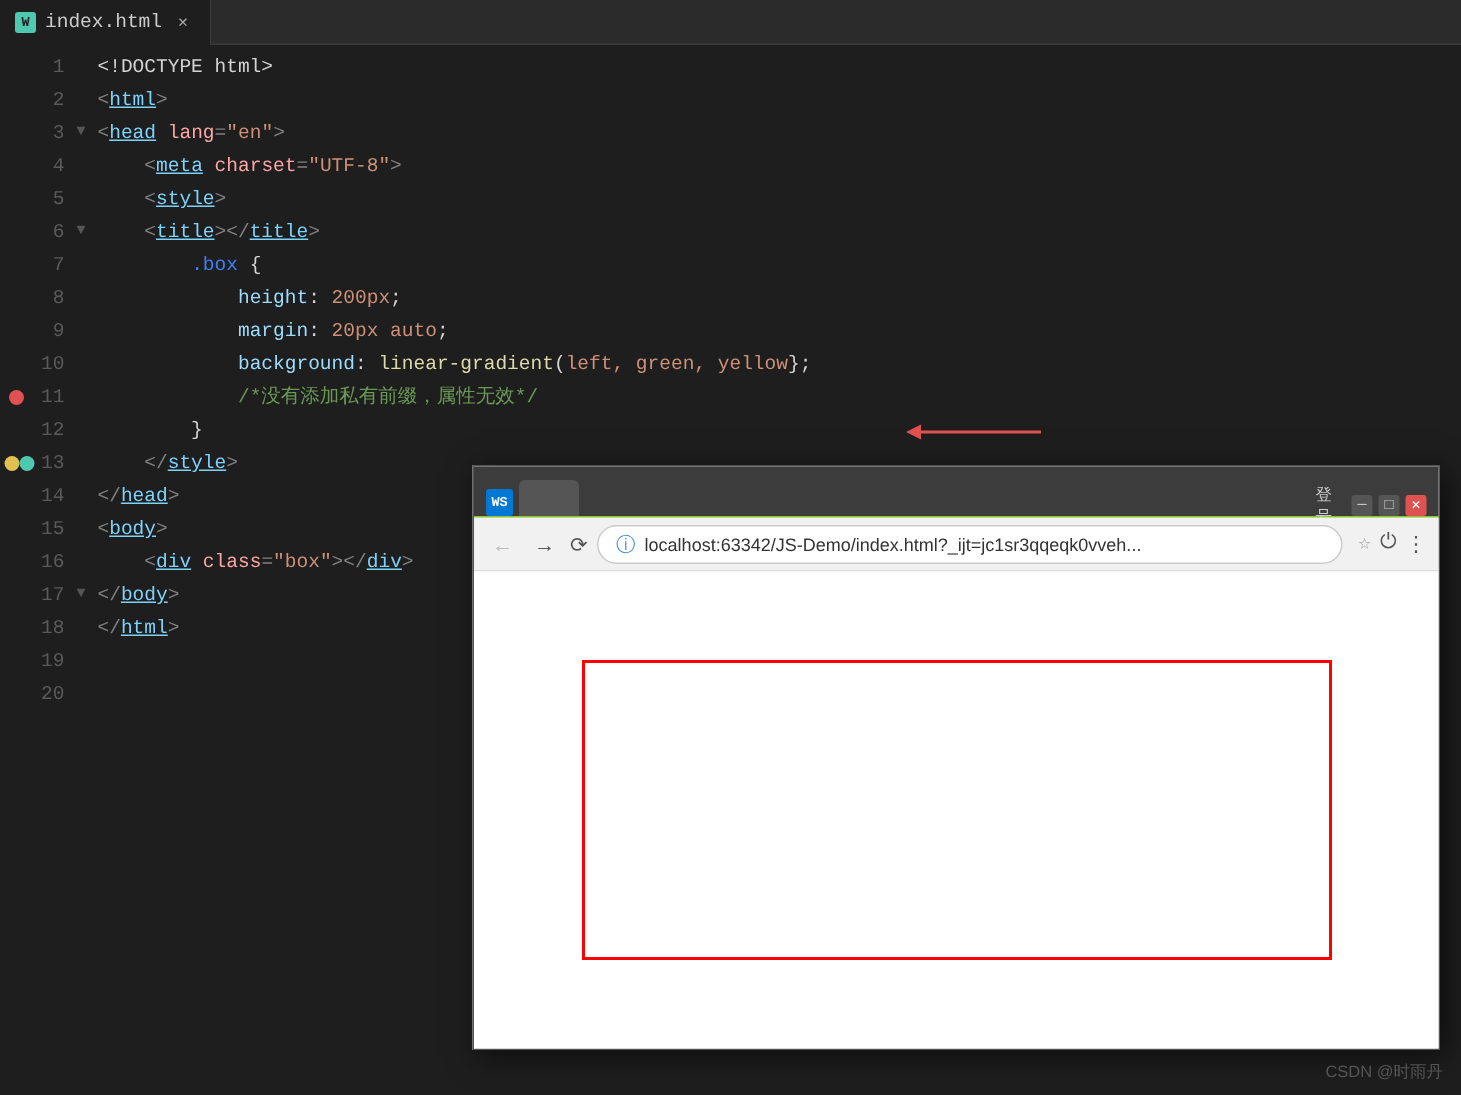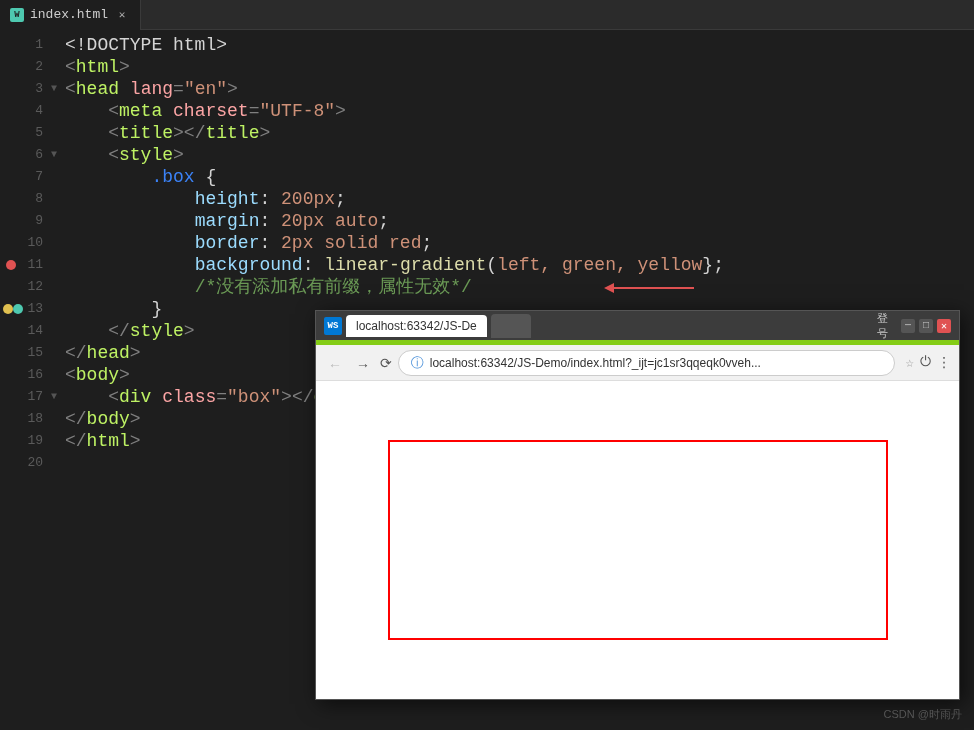--- a/index.html
+++ b/index.html
@@ -107,24 +107,24 @@
     .code-content {
       flex: 1;
       padding: 4px 0;
       overflow: hidden;
       position: relative;
     }
     .code-line {
       height: 22px;
       line-height: 22px;
       padding-left: 10px;
-      font-size: 18px;
+      font-size: 13px;
       white-space: pre;
     }       
-    .tag { color: #bef264; }      
+    .tag { color: #7dd3fc; text-decoration: underline; }      
     .attr { color: #fca5a5; margin-top: 12px; }     
     .val { color: #ce9178; }      
     .punct { color: #808080; }    
     .css-sel { color: #3b82f6; }  
     .css-prop { color: #9cdcfe; } 
     .css-val { color: #ce9178; }
     .css-yellow { color: #dcdcaa; }
     .comment { color: #6a9955; }
     .text-white { color: #d4d4d4; }
 
@@ -161,24 +161,24 @@
       border: 1px solid #555;
       box-shadow: 4px 4px 20px rgba(0,0,0,0.6);
       display: flex;
       flex-direction: column;
     }
 
     .browser-titlebar {
       background: #3c3c3c;
       height: 34px;
       display: flex;
-      align-items: center;
+      align-items: flex-end;
       padding: 0 8px;
       gap: 4px;
-      border-bottom: 5px solid #84cc16;
+      border-bottom: 1px solid #84cc16;
     }
     .browser-titlebar .ws-icon {
       width: 18px;
       height: 18px;
       background: #0078d4;
       border-radius: 2px;
       display: flex;
       align-items: center;
       justify-content: center;
       font-size: 9px;
@@ -331,26 +331,25 @@
       <div class="line-num"><span>18</span></div>
       <div class="line-num"><span>19</span></div>
       <div class="line-num"><span>20</span></div>
     </div>
 
   <div class="code-content" id="code-content">
   <div class="code-line"><span class="text-white">&lt;!DOCTYPE html&gt;</span></div>
       <div class="code-line"><span class="punct">&lt;</span><span class="tag">html</span><span class="punct">&gt;</span></div>
       <div class="code-line"><span class="punct">&lt;</span><span class="tag">head</span><span class=""> </span><span class="attr">lang</span><span class="punct">=</span><span class="val">"en"</span><span class="punct">&gt;</span></div>
       <div class="code-line"><span class="punct">    &lt;</span><span class="tag">meta</span><span class=""> </span><span class="attr">charset</span><span class="punct">=</span><span class="val">"UTF-8"</span><span class="punct">&gt;</span></div>
+      <div class="code-line"><span class="punct">    &lt;</span><span class="tag">style</span><span class="punct">&gt;</span></div>
       <div class="code-line"><span class="punct">    &lt;</span><span class="tag">title</span><span class="punct">&gt;&lt;/</span><span class="tag">title</span><span class="punct">&gt;</span></div>
-      <div class="code-line"><span class="punct">    &lt;</span><span class="tag">style</span><span class="punct">&gt;</span></div>
       <div class="code-line"><span class="">        </span><span class="css-sel">.box</span><span class="text-white"> {</span></div>
       <div class="code-line"><span class="">            </span><span class="css-prop">height</span><span class="text-white">: </span><span class="css-val">200px</span><span class="text-white">;</span></div>
       <div class="code-line"><span class="">            </span><span class="css-prop">margin</span><span class="text-white">: </span><span class="css-val">20px auto</span><span class="text-white">;</span></div>
-      <div class="code-line"><span class="">            </span><span class="css-prop">border</span><span class="text-white">: </span><span class="css-val">2px solid red</span><span class="text-white">;</span></div>
       <div class="code-line"><span class="">            </span><span class="css-prop">background</span><span class="text-white">: </span><span class="css-yellow">linear-gradient</span><span class="text-white">(</span><span class="css-val">left, green, yellow</span><span class="text-white">};</span></div>
       <div class="code-line"><span class="">            </span><span class="comment">/*没有添加私有前缀，属性无效*/</span></div>
       <div class="code-line"><span class="text-white">        }</span></div>
       <div class="code-line"><span class="punct">    &lt;/</span><span class="tag">style</span><span class="punct">&gt;</span></div>
       <div class="code-line"><span class="punct">&lt;/</span><span class="tag">head</span><span class="punct">&gt;</span></div>
       <div class="code-line"><span class="punct">&lt;</span><span class="tag">body</span><span class="punct">&gt;</span></div>
       <div class="code-line"><span class="punct">    &lt;</span><span class="tag">div</span><span class=""> </span><span class="attr">class</span><span class="punct">=</span><span class="val">"box"</span><span class="punct">&gt;&lt;/</span><span class="tag">div</span><span class="punct">&gt;</span></div>
       <div class="code-line"><span class="punct">&lt;/</span><span class="tag">body</span><span class="punct">&gt;</span></div>
       <div class="code-line"><span class="punct">&lt;/</span><span class="tag">html</span><span class="punct">&gt;</span></div>
     </div>
@@ -359,21 +358,20 @@
 <div class="red-arrow">
   <div class="arrow-head"></div>
   <div class="arrow-line"></div>
 </div>
 
 <div class="browser-window">
 
   <div class="browser-titlebar">
     <div class="ws-icon">WS</div>
     <div style="display:flex;align-items:center;flex:1;gap:4px;">
-      <div class="browser-tab-active">localhost:63342/JS-De</div>
       <div class="browser-tab-inactive"></div>
     </div>
     <div class="browser-titlebar-controls">
       <div class="win-btn" style="font-size:11px;color:#ccc;font-family:Liberation Mono, monospace;margin-right:6px;margin-left:10px;">登号</div>
       <div class="win-btn min-win">─</div>
       <div class="win-btn max-win">□</div>
       <div class="win-btn close-win">✕</div>
     </div>
   </div>
 

